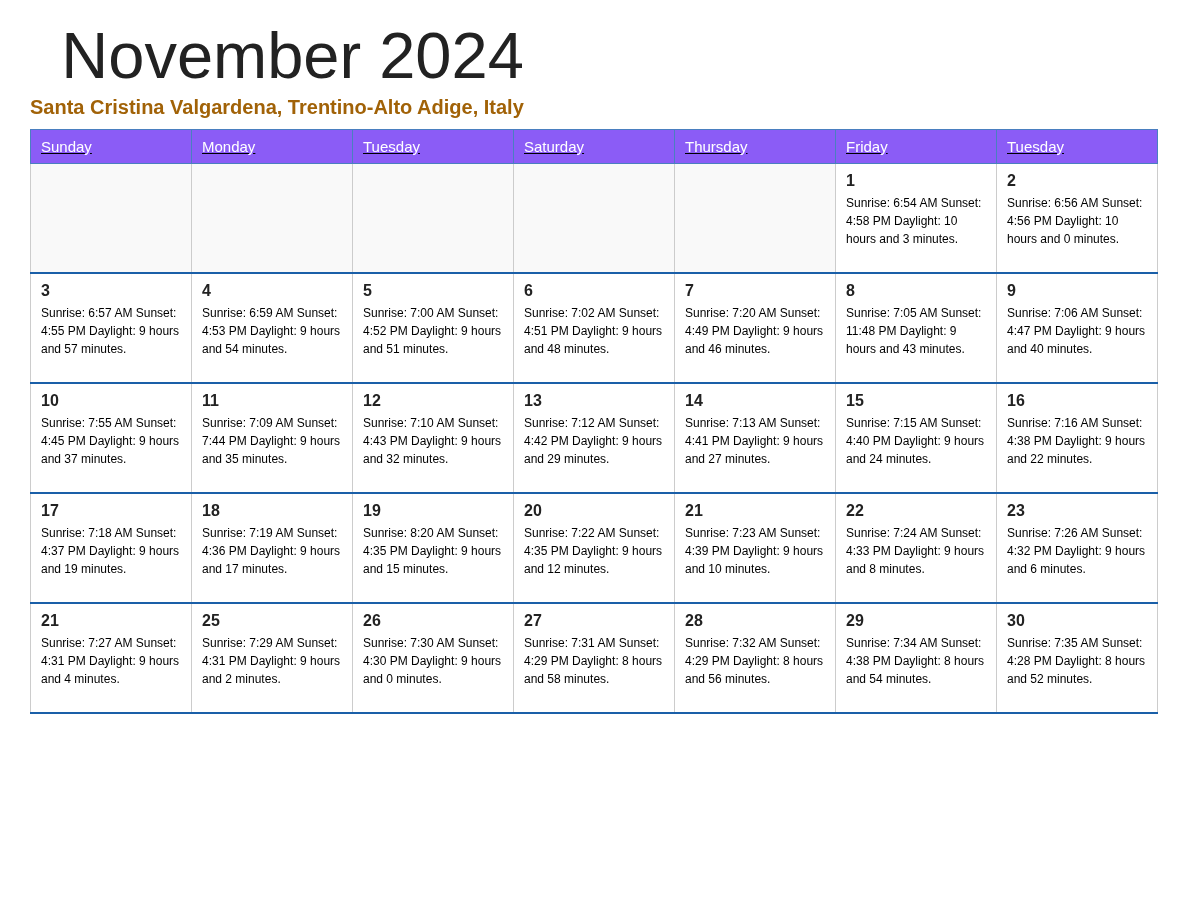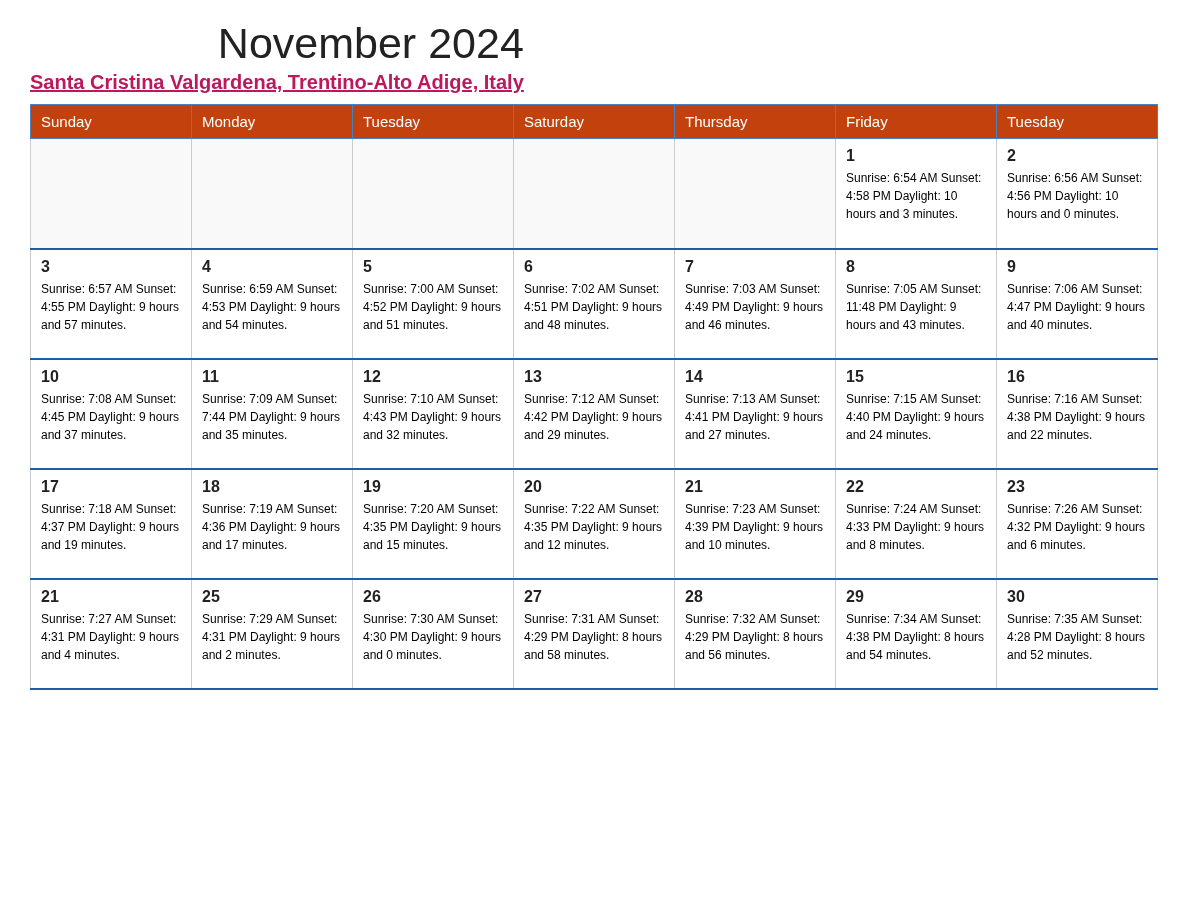--- a/index.html
+++ b/index.html
@@ -33,39 +33,39 @@
       font-weight: bold;
       color: #1a5fa8;
       line-height: 1;
       display: flex;
       align-items: center;
     }
     .title-section {
       text-align: right;
     }
     .month-title {
-      font-size: 43px;
+      font-size: 65px;
       font-weight: normal;
       color: #222;
       line-height: 1.1;
     }
     .location-title {
       font-size: 20px;
       font-weight: bold;
-      color: #be185d;
+      color: #a16207;
       margin-top: 4px;
-      text-decoration: underline;
     }
     .calendar {
       width: 100%;
       border-collapse: collapse;
       margin-top: 10px;
     }
     .calendar thead tr {
-      background-color: #c2410c;
+      background-color: #8b5cf6;
+      text-decoration: underline;
     }
     .calendar thead th {
       color: #fff;
       font-size: 15px;
       font-weight: normal;
       padding: 8px 10px;
       text-align: left;
       border: 1px solid #4a7fc0;
     }
     .calendar tbody tr {
@@ -164,21 +164,21 @@
         </td>
         <td>
           <span class="day-number">6</span>
           <div class="day-info">Sunrise: 7:02 AM
 Sunset: 4:51 PM
 Daylight: 9 hours
 and 48 minutes.</div>
         </td>
         <td>
           <span class="day-number">7</span>
-          <div class="day-info">Sunrise: 7:03 AM
+          <div class="day-info">Sunrise: 7:20 AM
 Sunset: 4:49 PM
 Daylight: 9 hours
 and 46 minutes.</div>
         </td>
         <td>
           <span class="day-number">8</span>
           <div class="day-info">Sunrise: 7:05 AM
 Sunset: 11:48 PM
 Daylight: 9 hours
 and 43 minutes.</div>
@@ -187,21 +187,21 @@
           <span class="day-number">9</span>
           <div class="day-info">Sunrise: 7:06 AM
 Sunset: 4:47 PM
 Daylight: 9 hours
 and 40 minutes.</div>
         </td>
       </tr>
       <tr>
         <td>
           <span class="day-number">10</span>
-          <div class="day-info">Sunrise: 7:08 AM
+          <div class="day-info">Sunrise: 7:55 AM
 Sunset: 4:45 PM
 Daylight: 9 hours
 and 37 minutes.</div>
         </td>
         <td>
           <span class="day-number">11</span>
           <div class="day-info">Sunrise: 7:09 AM
 Sunset: 7:44 PM
 Daylight: 9 hours
 and 35 minutes.</div>
@@ -252,21 +252,21 @@
         </td>
         <td>
           <span class="day-number">18</span>
           <div class="day-info">Sunrise: 7:19 AM
 Sunset: 4:36 PM
 Daylight: 9 hours
 and 17 minutes.</div>
         </td>
         <td>
           <span class="day-number">19</span>
-          <div class="day-info">Sunrise: 7:20 AM
+          <div class="day-info">Sunrise: 8:20 AM
 Sunset: 4:35 PM
 Daylight: 9 hours
 and 15 minutes.</div>
         </td>
         <td>
           <span class="day-number">20</span>
           <div class="day-info">Sunrise: 7:22 AM
 Sunset: 4:35 PM
 Daylight: 9 hours
 and 12 minutes.</div>

